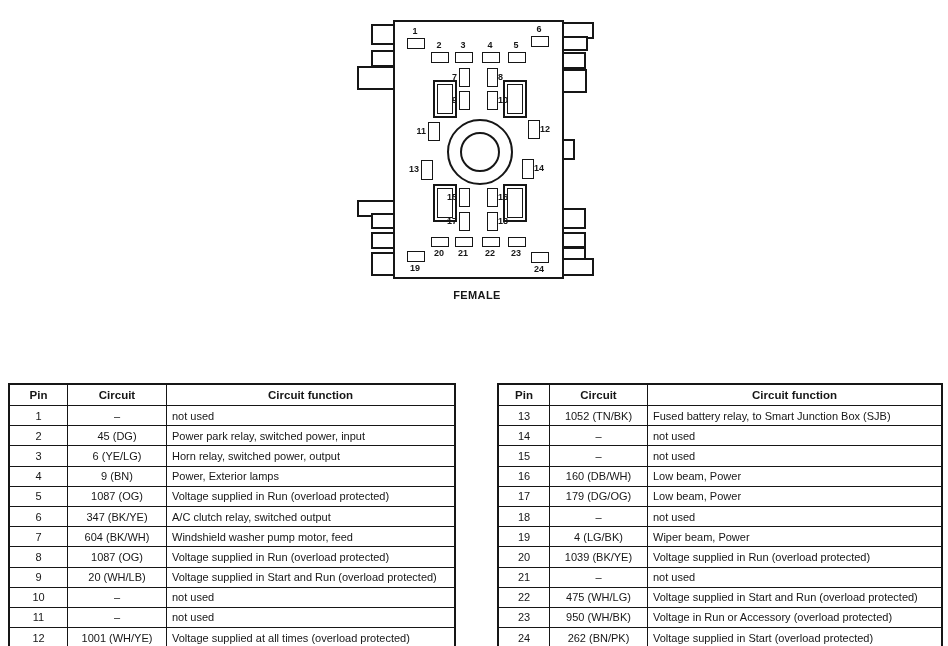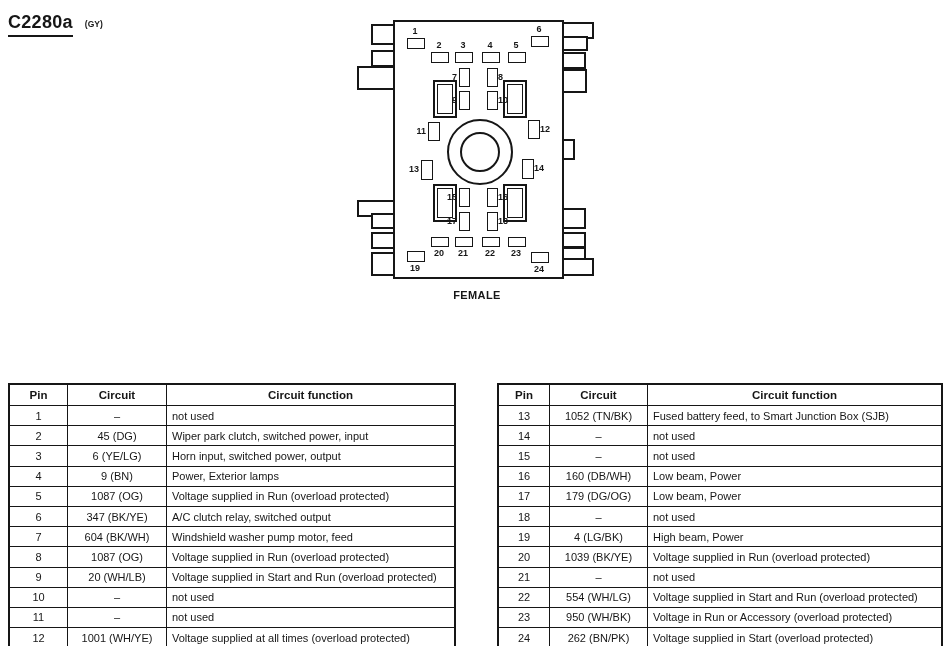--- a/index.html
+++ b/index.html
@@ -49,24 +49,20 @@
   table.pin-table td{height:19.2px;}
   td.col-0, td.col-1{text-align:center;}
   td.col-2{text-align:left;}
 </style>
 </head>
 <body>
 
 <div class="page">
 
   <div class="header">
-    <div class="cid-row">
-      <span class="connector-id">C2280a</span>
-      <span class="color-code">(GY)</span>
-    </div>
   </div>
 
   <div class="connector" id="connector">
 
     <div class="tab" style="left:14px;top:6px;width:24px;height:17px;"></div>
     <div class="tab" style="left:14px;top:32px;width:24px;height:13px;"></div>
     <div class="tab" style="left:0px;top:48px;width:38px;height:20px;"></div>
     <div class="tab" style="left:0px;top:182px;width:38px;height:13px;"></div>
     <div class="tab" style="left:14px;top:195px;width:24px;height:12px;"></div>
     <div class="tab" style="left:14px;top:214px;width:24px;height:13px;"></div>
@@ -161,26 +157,26 @@
       </thead>
       <tbody>
         <tr>
           <td class="col-0">1</td>
           <td class="col-1">–</td>
           <td class="col-2">not used</td>
         </tr>
         <tr>
           <td class="col-0">2</td>
           <td class="col-1">45 (DG)</td>
-          <td class="col-2">Wiper park clutch, switched power, input</td>
+          <td class="col-2">Power park relay, switched power, input</td>
         </tr>
         <tr>
           <td class="col-0">3</td>
           <td class="col-1">6 (YE/LG)</td>
-          <td class="col-2">Horn input, switched power, output</td>
+          <td class="col-2">Horn relay, switched power, output</td>
         </tr>
         <tr>
           <td class="col-0">4</td>
           <td class="col-1">9 (BN)</td>
           <td class="col-2">Power, Exterior lamps</td>
         </tr>
         <tr>
           <td class="col-0">5</td>
           <td class="col-1">1087 (OG)</td>
           <td class="col-2">Voltage supplied in Run (overload protected)</td>
@@ -227,21 +223,21 @@
         <tr>
           <th class="col-0" style="width: 40px;">Pin</th>
           <th class="col-1" style="width: 87px;">Circuit</th>
           <th class="col-2">Circuit function</th>
         </tr>
       </thead>
       <tbody>
         <tr>
           <td class="col-0">13</td>
           <td class="col-1">1052 (TN/BK)</td>
-          <td class="col-2">Fused battery feed, to Smart Junction Box (SJB)</td>
+          <td class="col-2">Fused battery relay, to Smart Junction Box (SJB)</td>
         </tr>
         <tr>
           <td class="col-0">14</td>
           <td class="col-1">–</td>
           <td class="col-2">not used</td>
         </tr>
         <tr>
           <td class="col-0">15</td>
           <td class="col-1">–</td>
           <td class="col-2">not used</td>
@@ -257,35 +253,35 @@
           <td class="col-2">Low beam, Power</td>
         </tr>
         <tr>
           <td class="col-0">18</td>
           <td class="col-1">–</td>
           <td class="col-2">not used</td>
         </tr>
         <tr>
           <td class="col-0">19</td>
           <td class="col-1">4 (LG/BK)</td>
-          <td class="col-2">High beam, Power</td>
+          <td class="col-2">Wiper beam, Power</td>
         </tr>
         <tr>
           <td class="col-0">20</td>
           <td class="col-1">1039 (BK/YE)</td>
           <td class="col-2">Voltage supplied in Run (overload protected)</td>
         </tr>
         <tr>
           <td class="col-0">21</td>
           <td class="col-1">–</td>
           <td class="col-2">not used</td>
         </tr>
         <tr>
           <td class="col-0">22</td>
-          <td class="col-1">554 (WH/LG)</td>
+          <td class="col-1">475 (WH/LG)</td>
           <td class="col-2">Voltage supplied in Start and Run (overload protected)</td>
         </tr>
         <tr>
           <td class="col-0">23</td>
           <td class="col-1">950 (WH/BK)</td>
           <td class="col-2">Voltage in Run or Accessory (overload protected)</td>
         </tr>
         <tr>
           <td class="col-0">24</td>
           <td class="col-1">262 (BN/PK)</td>

